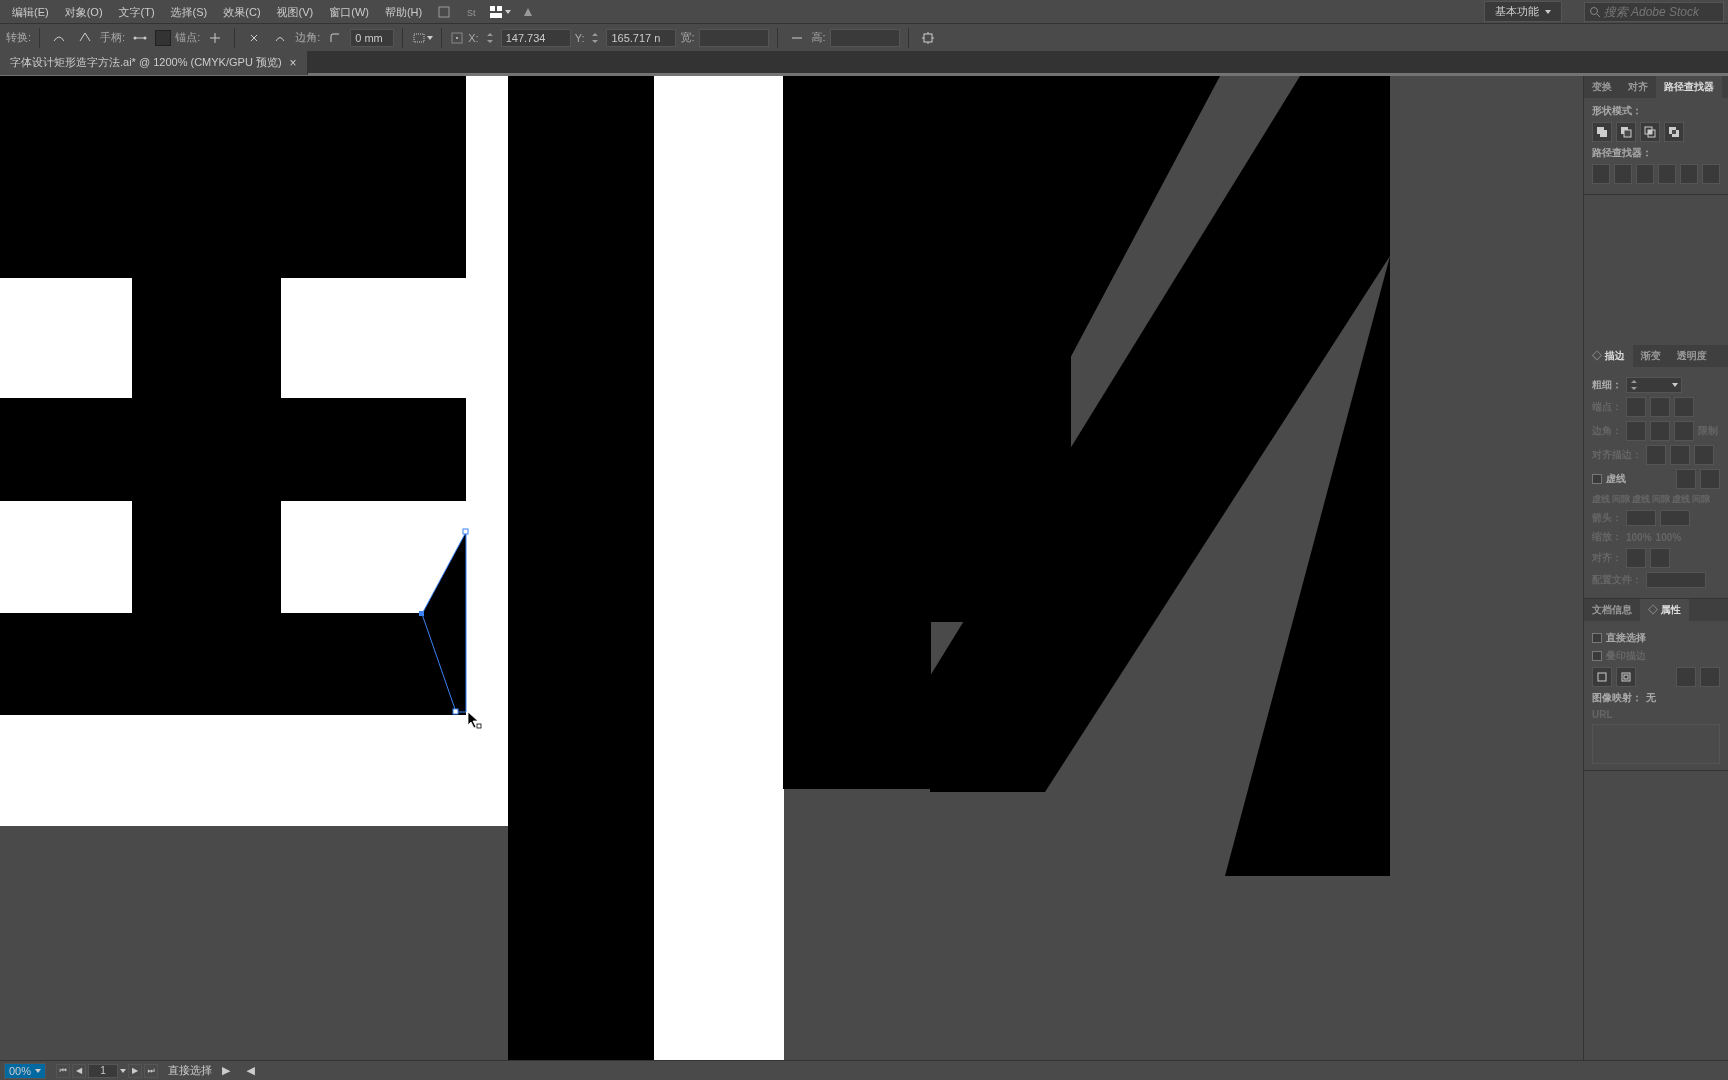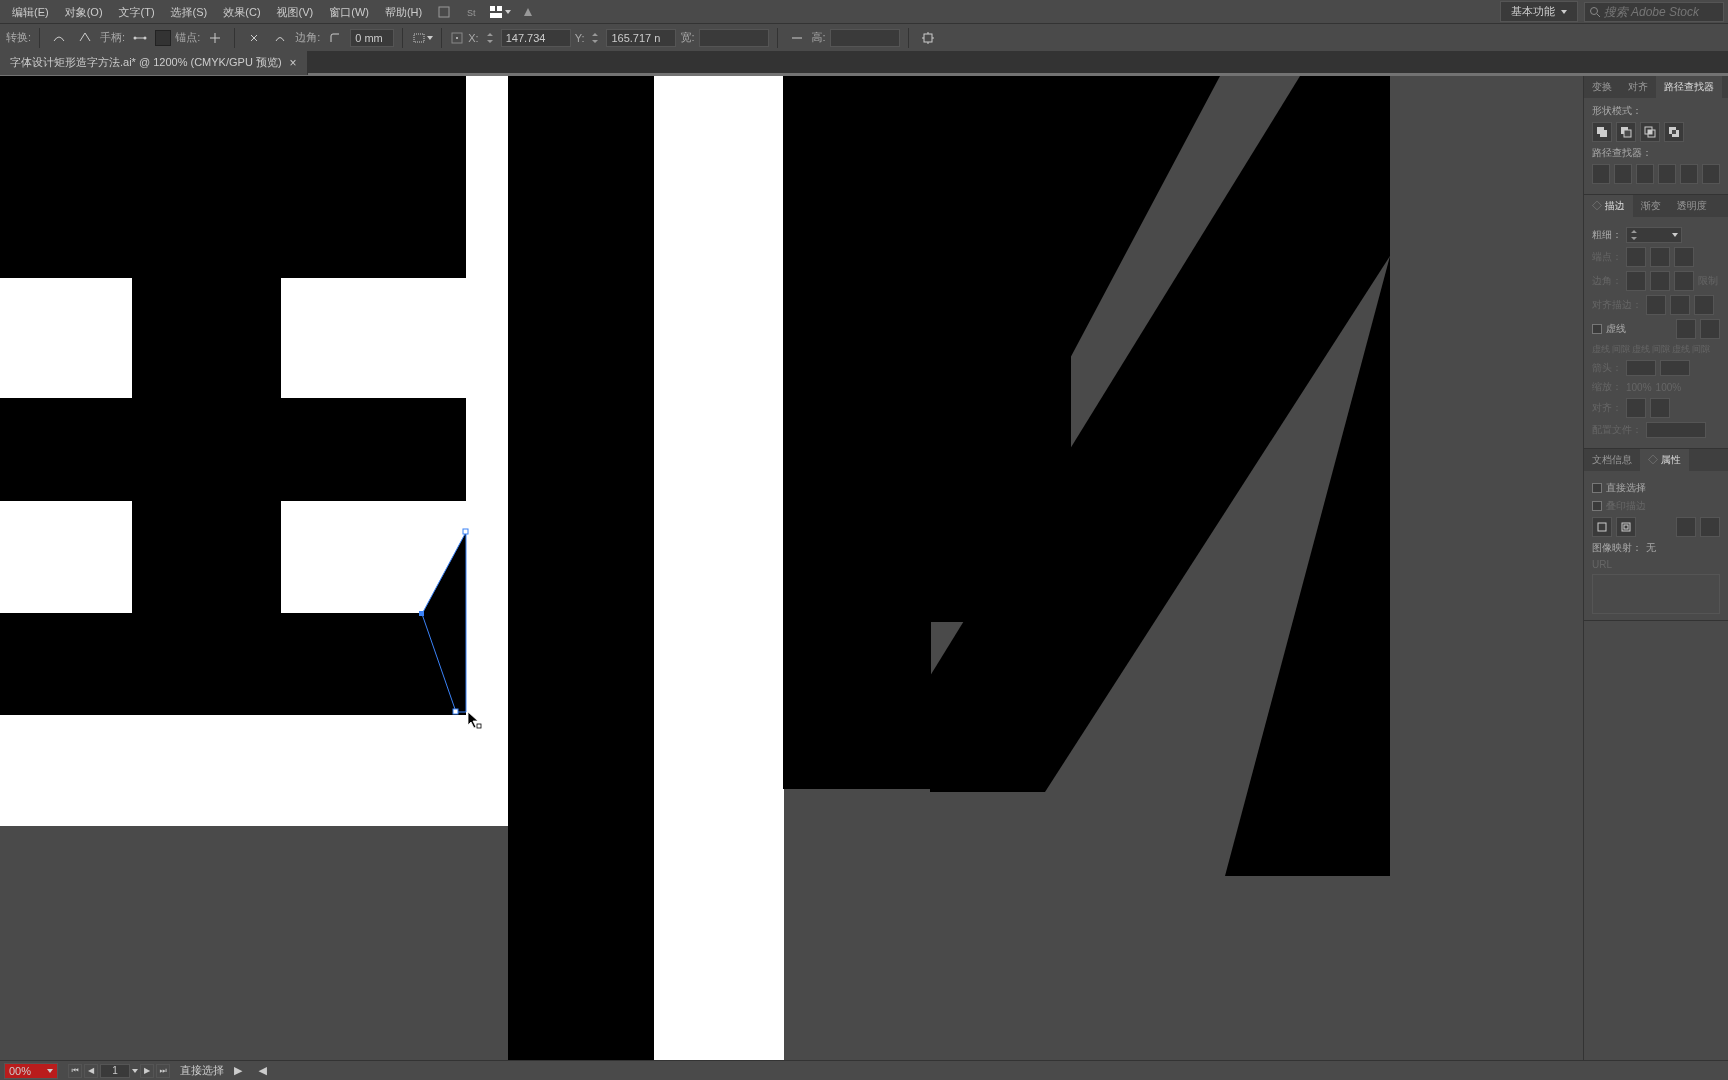--- a/index.html
+++ b/index.html
@@ -3,63 +3,63 @@
 <meta charset="utf-8">
 <style>
 * { margin:0; padding:0; box-sizing:border-box; font-family:"Microsoft YaHei",sans-serif; }
 body { background:#4a4a4a; color:#ccc; font-size:11px; overflow:hidden; width:1728px; height:1080px; position:relative; }
 
 
 .menubar { height:24px; background:#4a4a4a; display:flex; align-items:center; padding:0 4px; border-bottom:1px solid #333; }
 .menubar .menu-item { padding:0 8px; height:24px; line-height:24px; cursor:pointer; }
 .menubar .spacer { flex:1; }
 .menubar .icon-btn { width:24px; height:20px; margin:0 2px; display:flex; align-items:center; justify-content:center; cursor:pointer; }
-.menubar .right-group { display:flex; align-items:center; gap:6px; }
+.menubar .right-group { display:flex; align-items:center; gap:22px; }
 .workspace-sel { background:#3a3a3a; border:1px solid #555; padding:2px 10px; display:flex; align-items:center; gap:6px; }
 .search-box { background:#3a3a3a; border:1px solid #555; height:20px; display:flex; align-items:center; padding:0 4px; width:140px; gap:4px; }
 .search-box input { background:transparent; border:none; color:#888; font-size:12px; width:100%; outline:none; font-style:italic; }
 
 
 .controlbar { height:28px; background:#4a4a4a; display:flex; align-items:center; padding:0 6px; border-bottom:1px solid #333; gap:4px; }
 .controlbar .label { color:#aaa; font-size:11px; }
 .controlbar .sep { width:1px; height:20px; background:#333; margin:0 4px; }
 .controlbar .tool-icon { width:22px; height:22px; display:flex; align-items:center; justify-content:center; cursor:pointer; }
 .swatch { width:16px; height:16px; background:#333; border:1px solid #222; }
 .num-input { background:#3a3a3a; border:1px solid #555; width:70px; height:18px; color:#ccc; font-size:11px; padding:0 4px; }
 .num-input.sm { width:44px; }
 .coord-link { width:14px; height:22px; display:flex; align-items:center; justify-content:center; }
 
 
 .doctabs { height:24px; background:#333; display:flex; align-items:center; border-bottom:3px solid #737373; }
 .doctab { background:#4a4a4a; height:24px; border-right:1px solid #333; display:flex; align-items:center; padding:0 10px; gap:8px; font-size:11px; color:#ccc;}
 .doctab .close { cursor:pointer; font-size:12px; }
 
 
-.workarea { position:absolute; top:76px; left:0; right:0; bottom:20px; display:flex; }
+.workarea { position:absolute; top:76px; left:0; right:0; bottom:20px; display:flex;font-weight:bold; }
 .canvas-wrap { flex:1; background:#4a4a4a; position:relative; overflow:hidden; }
 .artboard { position:absolute; background:#fff; }
 .ab1 { left:0; top:0; width:508px; height:750px; }
 .blk { position:absolute; background:#000; }
 .cursor-arrow { position:absolute; pointer-events:none; }
 
 .panels { width:145px; background:#4a4a4a; border-left:1px solid #333; display:flex; flex-direction:column; }
 .panel { border-bottom:1px solid #333; }
 .panel-tabs { display:flex; height:22px; background:#3f3f3f; }
 .ptab { padding:0 8px; line-height:22px; font-size:10px; color:#999; cursor:pointer; }
 .ptab.active { background:#4a4a4a; color:#ddd; }
 .panel-body { padding:6px 8px; font-size:10px; color:#aaa; }
 .pf-row { display:flex; align-items:center; gap:4px; margin:4px 0; }
 .pf-icon { width:20px; height:20px; border:1px solid #555; display:flex; align-items:center; justify-content:center; cursor:pointer; background:#3a3a3a; }
 .stroke-sel { background:#3a3a3a; border:1px solid #555; width:56px; height:16px; }
 .check { width:10px; height:10px; border:1px solid #777; background:#3a3a3a; }
 .disabled { color:#666; }
 
 
 .statusbar { position:absolute; bottom:0; left:0; right:0; height:20px; background:#4a4a4a; border-top:1px solid #333; display:flex; align-items:center; padding:0 4px; gap:10px; font-size:11px; }
-.zoom-sel { background:#b91c1c; border:1px solid #555; height:16px; padding:0 4px; display:flex; align-items:center; gap:16px; }
+.zoom-sel { background:#0369a1; border:1px solid #555; height:16px; padding:0 4px; display:flex; align-items:center; gap:4px; }
 .art-nav { display:flex; align-items:center; gap:2px; }
 .art-nav .nav-btn { width:14px; height:14px; border:1px solid #555; display:flex; align-items:center; justify-content:center; cursor:pointer; font-size:8px; }
 .art-nav input { background:#3a3a3a; border:1px solid #555; width:30px; height:14px; color:#ccc; font-size:10px; text-align:center; }
 
 svg { display:block; }
 .tri-down { width:0; height:0; border-left:3px solid transparent; border-right:3px solid transparent; border-top:4px solid #ccc; }
 </style>
 </head>
 <body>
 
@@ -293,21 +293,21 @@
           <div class="pf-icon"></div>
           <div class="pf-icon"></div>
           <div class="pf-icon"></div>
           <div class="pf-icon"></div>
           <div class="pf-icon"></div>
           <div class="pf-icon"></div>
         </div>
       </div>
     </div>
 
-    <div class="panel" style="">
+    <div class="panel" style="margin-top:150px">
       <div class="panel-tabs">
         <div class="ptab active"><span style="color:#888">◇</span> <span>描边</span></div>
         <div class="ptab">渐变</div>
         <div class="ptab">透明度</div>
       </div>
       <div class="panel-body">
         <div class="pf-row">
             <span>粗细：</span>
             <div class="stroke-sel" style="display:flex;align-items:center;justify-content:space-between;padding:0 3px">
               <svg width="8" height="12">

